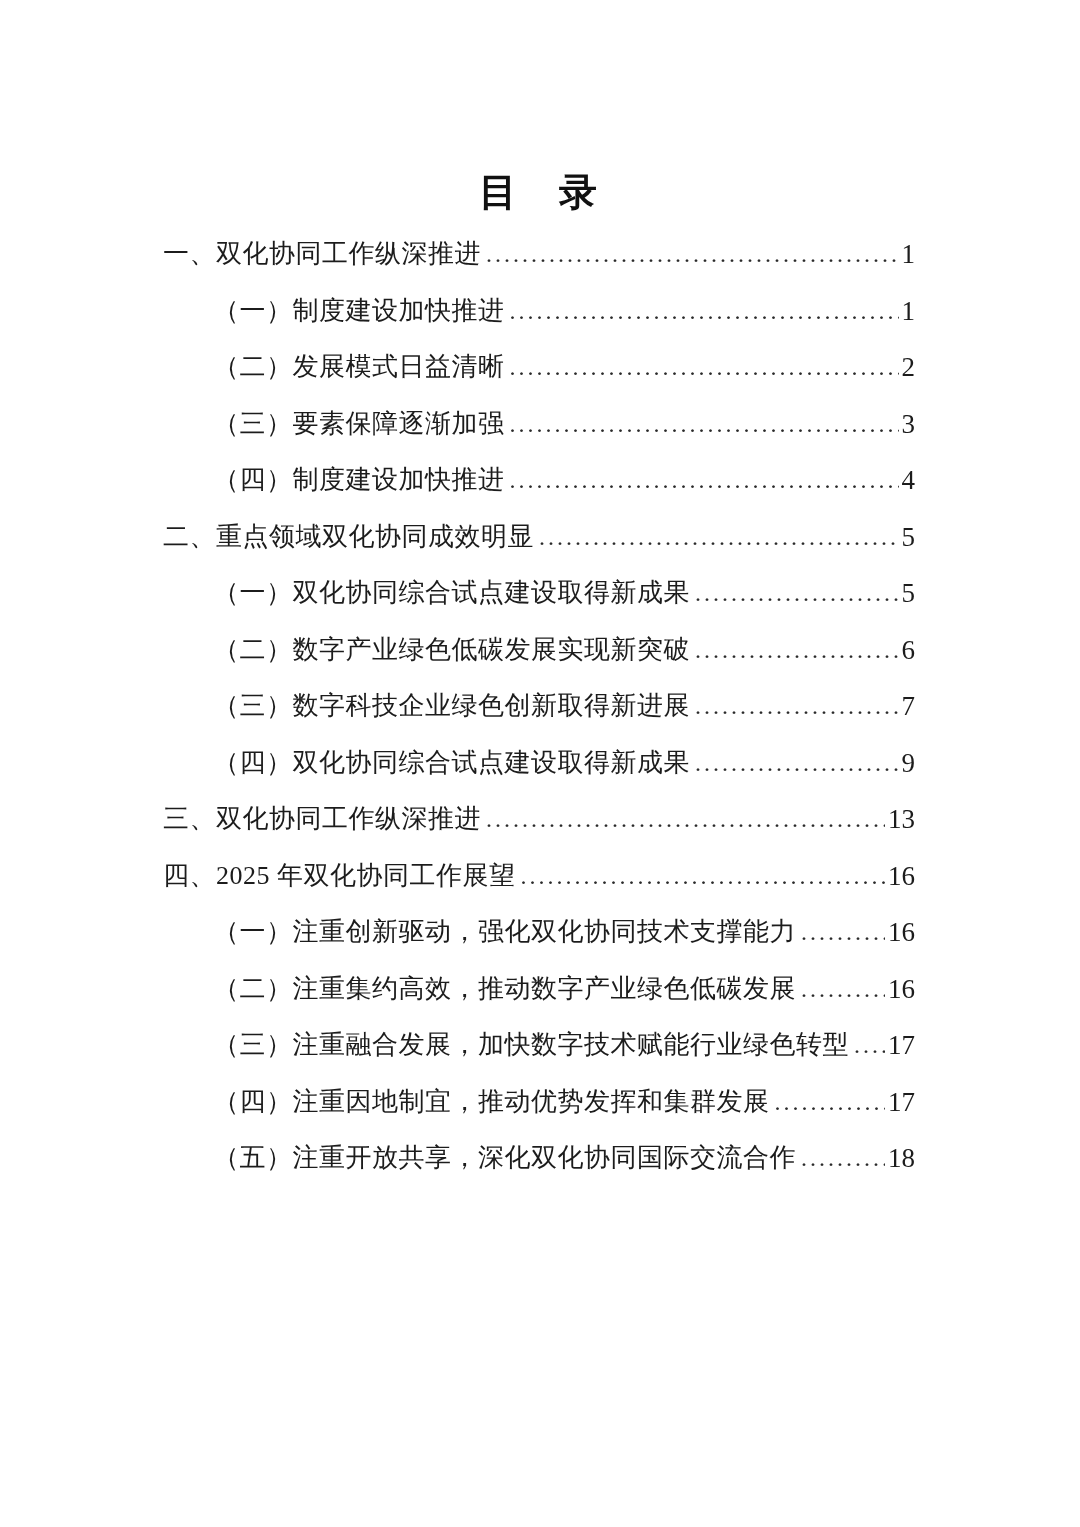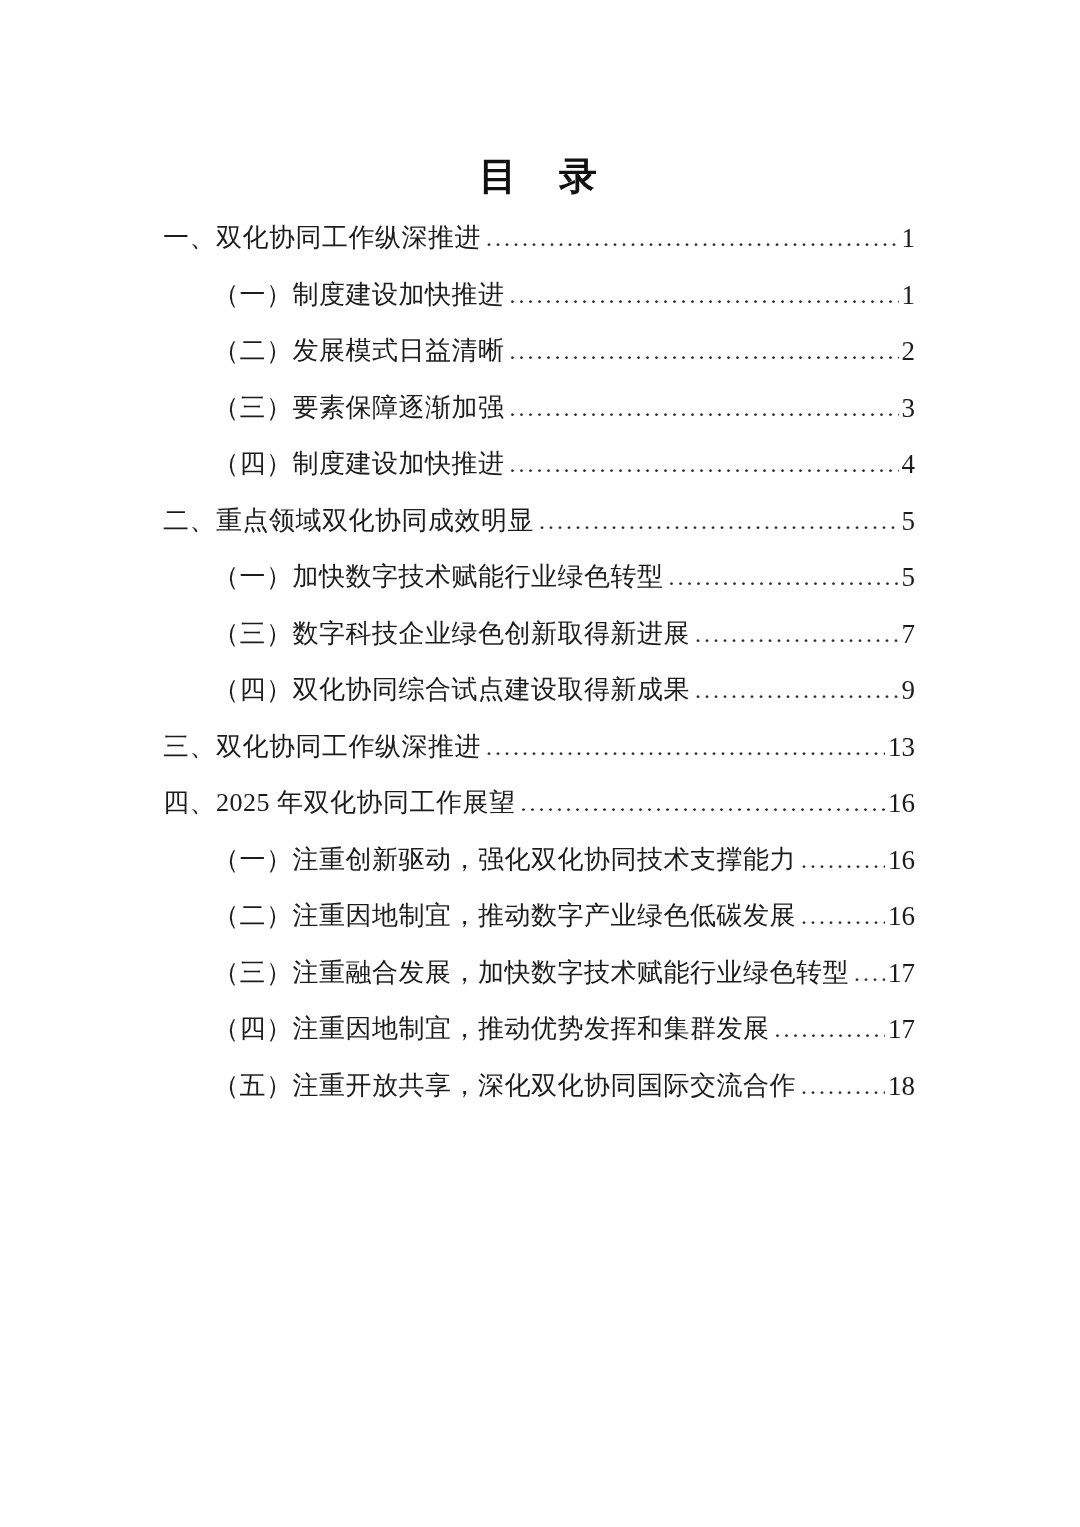--- a/index.html
+++ b/index.html
@@ -6,21 +6,21 @@
     margin: 0;
     padding: 0;
     background: #ffffff;
   }
   .page {
     position: relative;
     width: 1080px;
     height: 1527px;
     background: #ffffff;
     box-sizing: border-box;
-    padding: 0 165px 0 163px;
+    padding: 16px 165px 0 163px;
     font-family: "Liberation Serif", "DejaVu Serif", serif;
     color: #1c1c1c;
     overflow: hidden;
   }
   .doc-title {
     margin: 148px 0 0 0;
     line-height: 56px;
     font-size: 38px;
     font-weight: bold;
     text-align: center;
@@ -97,23 +97,28 @@
         <span class="toc-label">（四）制度建设加快推进</span>
         <span class="toc-dots"></span>
         <span class="toc-page">4</span>
       </div>
       <div class="toc-row level-1">
         <span class="toc-label">二、重点领域双化协同成效明显</span>
         <span class="toc-dots"></span>
         <span class="toc-page">5</span>
       </div>
       <div class="toc-row level-2">
-        <span class="toc-label">（一）加快数字技术赋能行业绿色转型</span>
+        <span class="toc-label">（一）双化协同综合试点建设取得新成果</span>
         <span class="toc-dots"></span>
         <span class="toc-page">5</span>
+      </div>
+      <div class="toc-row level-2">
+        <span class="toc-label">（二）数字产业绿色低碳发展实现新突破</span>
+        <span class="toc-dots"></span>
+        <span class="toc-page">6</span>
       </div>
       <div class="toc-row level-2">
         <span class="toc-label">（三）数字科技企业绿色创新取得新进展</span>
         <span class="toc-dots"></span>
         <span class="toc-page">7</span>
       </div>
       <div class="toc-row level-2">
         <span class="toc-label">（四）双化协同综合试点建设取得新成果</span>
         <span class="toc-dots"></span>
         <span class="toc-page">9</span>
@@ -127,21 +132,21 @@
         <span class="toc-label">四、2025 年双化协同工作展望</span>
         <span class="toc-dots"></span>
         <span class="toc-page">16</span>
       </div>
       <div class="toc-row level-2">
         <span class="toc-label">（一）注重创新驱动，强化双化协同技术支撑能力</span>
         <span class="toc-dots"></span>
         <span class="toc-page">16</span>
       </div>
       <div class="toc-row level-2">
-        <span class="toc-label">（二）注重因地制宜，推动数字产业绿色低碳发展</span>
+        <span class="toc-label">（二）注重集约高效，推动数字产业绿色低碳发展</span>
         <span class="toc-dots"></span>
         <span class="toc-page">16</span>
       </div>
       <div class="toc-row level-2">
         <span class="toc-label">（三）注重融合发展，加快数字技术赋能行业绿色转型</span>
         <span class="toc-dots"></span>
         <span class="toc-page">17</span>
       </div>
       <div class="toc-row level-2">
         <span class="toc-label">（四）注重因地制宜，推动优势发挥和集群发展</span>

